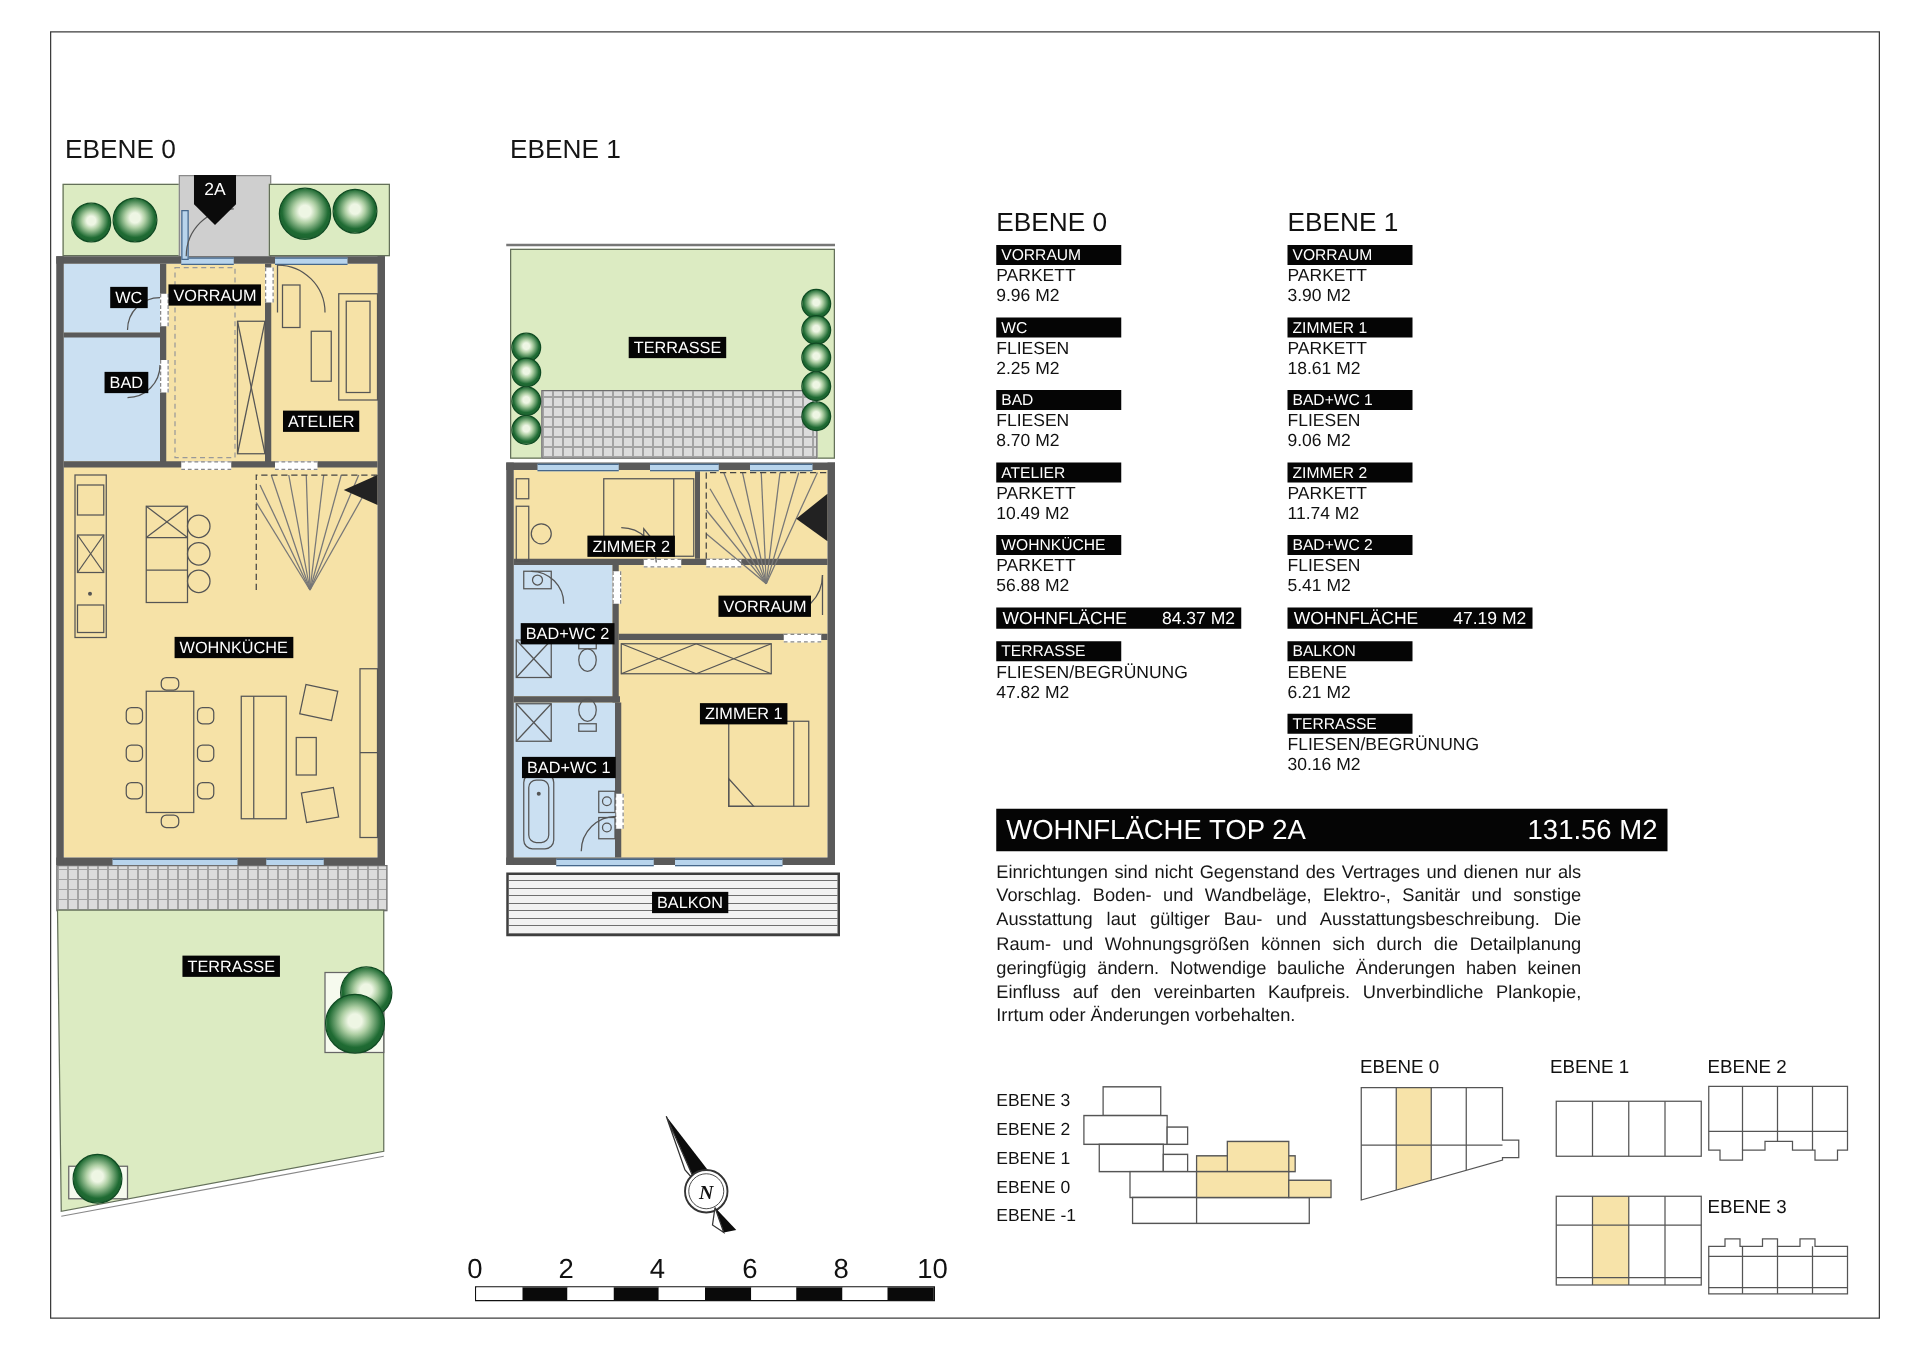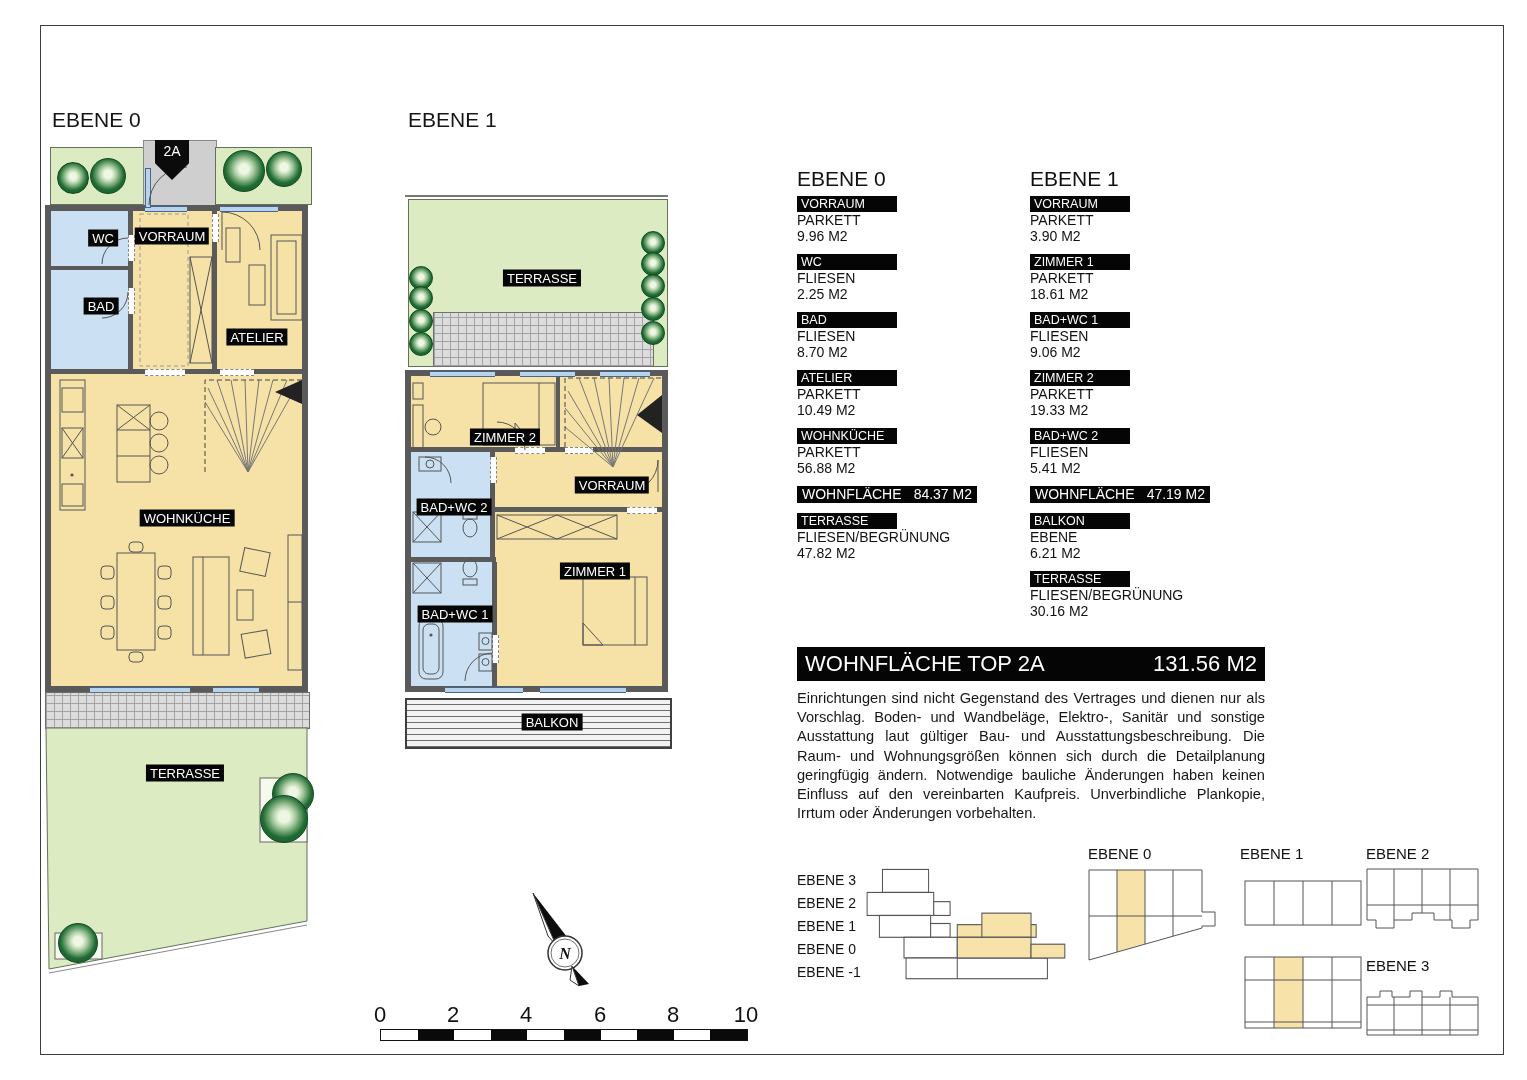--- a/index.html
+++ b/index.html
@@ -31,21 +31,21 @@
           clip-path:polygon(0 0,100% 0,100% 58%,50% 100%,0 58%);font-size:14px;z-index:4;}
   svg{position:absolute;pointer-events:none;}
   
   .legcol{position:absolute;width:196px;}
   .legcol h2{font-size:21px;line-height:22px;font-weight:normal;margin:0 0 6px 0;}
   .leg-item{margin-bottom:10px;}
   .leg-name{display:block;width:100px;background:#050505;color:#fff;font-size:12.5px;
             line-height:16px;height:16px;padding:0 4px;box-sizing:border-box;white-space:nowrap;}
   .leg-line{font-size:14px;line-height:16px;}
   .leg-total{display:flex;justify-content:space-between;background:#050505;color:#fff;
-             font-size:14px;line-height:17px;height:17px;padding:0 5px;margin:4px 16px 10px 0;}
+             font-size:14px;line-height:17px;height:17px;padding:0 5px;margin:4px 0 10px 0;}
   .totalbar{position:absolute;background:#050505;color:#fff;display:flex;align-items:center;
             justify-content:space-between;font-size:22px;padding:0 8px;box-sizing:border-box;}
   .disc{position:absolute;font-size:14.6px;line-height:19.2px;text-align:justify;color:#161616;}
   .disc .date{text-align:left;}
   .lvl{position:absolute;font-size:14px;line-height:23px;white-space:nowrap;}
   .minih{position:absolute;font-size:15px;white-space:nowrap;}
   .scl-num{position:absolute;transform:translateX(-50%);font-size:22px;top:0;}
   .scl-bar{position:absolute;display:flex;border:1px solid #111;height:10px;}
   .scl-seg{flex:1 1 auto;}
   .seg-b{background:#0a0a0a;} .seg-w{background:#fff;}
@@ -349,21 +349,21 @@
       <div class="leg-line">18.61 M2</div>
     </div>
     <div class="leg-item">
       <span class="leg-name">BAD+WC 1</span>
       <div class="leg-line">FLIESEN</div>
       <div class="leg-line">9.06 M2</div>
     </div>
     <div class="leg-item">
       <span class="leg-name">ZIMMER 2</span>
       <div class="leg-line">PARKETT</div>
-      <div class="leg-line">19.33 M2</div>
+      <div class="leg-line">11.74 M2</div>
     </div>
     <div class="leg-item">
       <span class="leg-name">BAD+WC 2</span>
       <div class="leg-line">FLIESEN</div>
       <div class="leg-line">5.41 M2</div>
     </div>
     <div class="leg-total">
       <span>WOHNFLÄCHE</span>
       <span>47.19 M2</span>
     </div>
@@ -372,21 +372,21 @@
       <div class="leg-line">EBENE</div>
       <div class="leg-line">6.21 M2</div>
     </div>
     <div class="leg-item">
       <span class="leg-name">TERRASSE</span>
       <div class="leg-line">FLIESEN/BEGRÜNUNG</div>
       <div class="leg-line">30.16 M2</div>
     </div>
   </div>
 
-  <div class="totalbar" style="left:797px;top:647px;width:468px;height:34px;">
+  <div class="totalbar" style="left:797px;top:647px;width:537px;height:34px;">
     <span>WOHNFLÄCHE TOP 2A</span>
     <span>131.56 M2</span>
   </div>
 
   <div class="disc" style="left:797px;top:689px;width:468px;">
     <div>Einrichtungen sind nicht Gegenstand des Vertrages und dienen nur als Vorschlag. Boden- und Wandbeläge, Elektro-, Sanitär und sonstige Ausstattung laut gültiger Bau- und Ausstattungsbeschreibung. Die Raum- und Wohnungsgrößen können sich durch die Detailplanung geringfügig ändern. Notwendige bauliche Änderungen haben keinen Einfluss auf den vereinbarten Kaufpreis. Unverbindliche Plankopie, Irrtum oder Änderungen vorbehalten.</div>
   </div>
 
   <div class="lvl" style="left:797px;top:869px;">EBENE 3</div>
   <div class="lvl" style="left:797px;top:892px;">EBENE 2</div>

